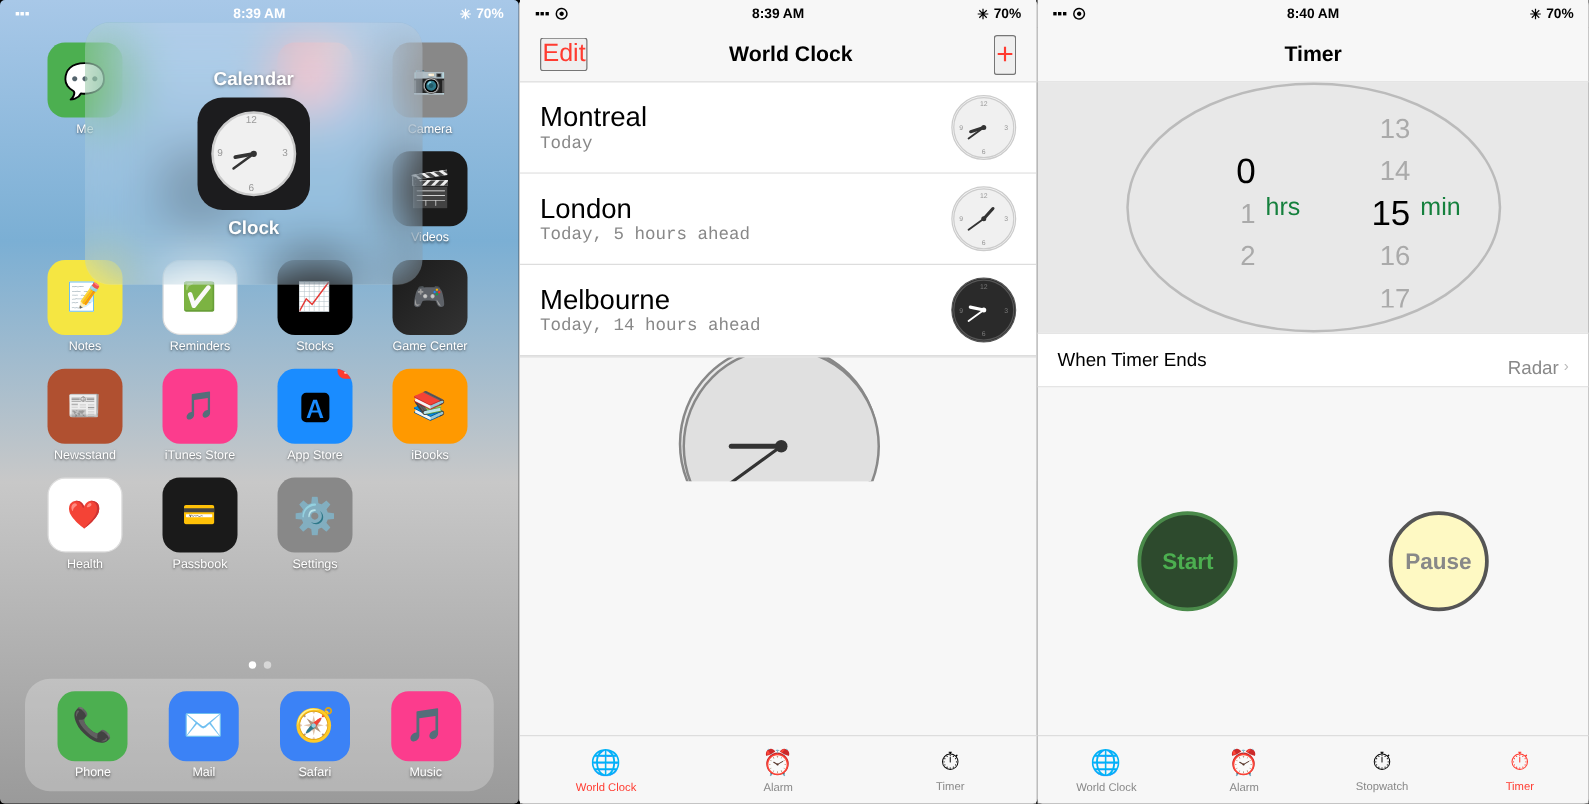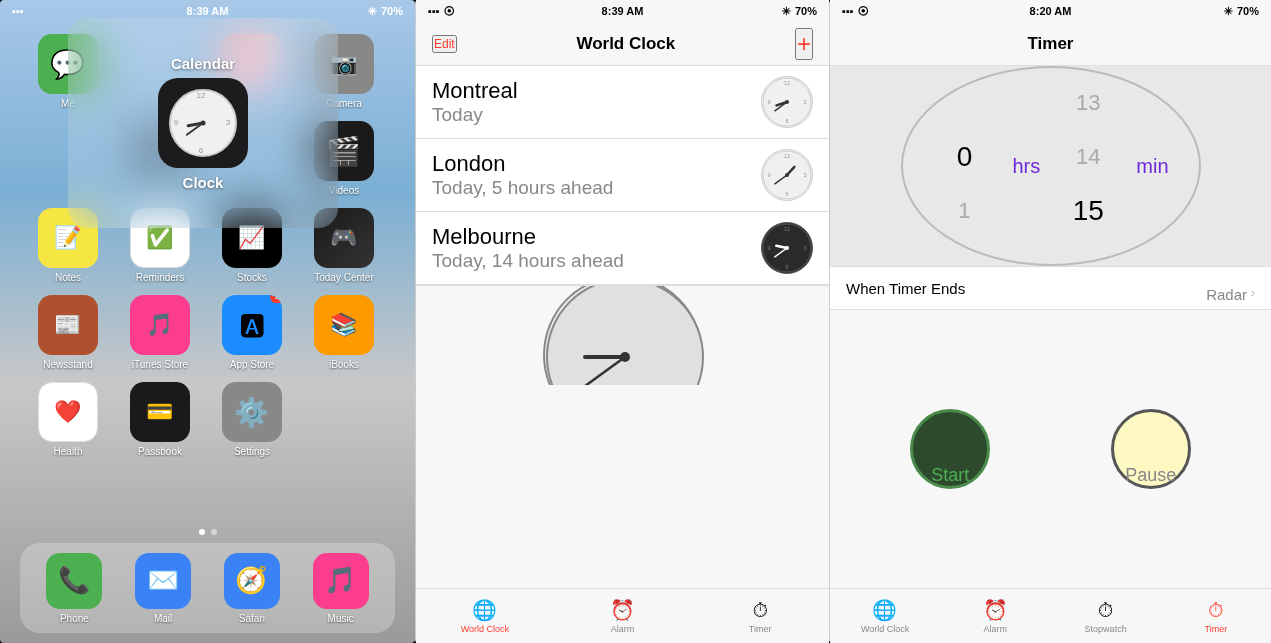--- a/index.html
+++ b/index.html
@@ -183,41 +183,41 @@
       align-items: center;
       justify-content: space-between;
       padding: 0 16px;
     }
     .nav-title {
       font-size: 17px;
       font-weight: 600;
       color: #000;
     }
     .nav-btn {
-      font-size: 12px;
+      font-size: 20px;
       color: #ff3b30;
     }
     .nav-btn-right {
       font-size: 24px;
       color: #ff3b30;
     }
     .world-clock-list {
       flex: 1;
       overflow: hidden;
     }
     .clock-row {
       display: flex;
       align-items: center;
       padding: 10px 16px;
       border-bottom: 1px solid #ddd;
       background: #fff;
     }
     .clock-info { flex: 1; }
     .clock-city { font-size: 22px; font-weight: 300; color: #000; }
-    .clock-when { font-size: 19px; color: #888; }
+    .clock-when { font-size: 14px; color: #888; font-family: Liberation Mono, monospace; }
     .analog-clock {
       width: 52px; height: 52px;
       border-radius: 50%;
       border: 1px solid #ccc;
       background: #f8f8f8;
       position: relative;
       display: flex; align-items: center; justify-content: center;
     }
     .analog-clock.dark {
       background: #2a2a2a;
@@ -293,45 +293,44 @@
       display: flex;
       align-items: center;
       justify-content: center;
       padding: 10px 0;
       position: relative;
       height: 200px;
     }
     .picker-col {
       display: flex;
       flex-direction: column;
-      align-items: center;
+      align-items: flex-end;
       width: 80px;
       height: 160px;
       overflow: hidden;
       position: relative;
-      gap: 20px;
     }
     .picker-item {
       height: 34px;
       display: flex;
       align-items: center;
       justify-content: center;
       font-size: 22px;
       color: #aaa;
       font-weight: 300;
       flex-shrink: 0;
     }
     .picker-item.selected {
       font-size: 28px;
       font-weight: 400;
       color: #000;
     }
     .picker-label {
       font-size: 20px;
-      color: #6d28d9;
+      color: #15803d;
       margin: 0 8px;
       font-weight: 300;
       align-self: center;
     }
     .picker-circle-overlay {
       position: absolute;
       top: 50%; left: 50%;
       transform: translate(-50%, -50%);
       width: 300px;
       height: 200px;
@@ -360,24 +359,24 @@
       background: #f7f7f7;
       display: flex;
       align-items: center;
       justify-content: space-around;
       padding: 0 20px;
     }
     .timer-btn {
       width: 80px; height: 80px;
       border-radius: 50%;
       display: flex;
-      align-items: flex-end;
+      align-items: center;
       justify-content: center;
       font-size: 18px;
-      font-weight: 400;
+      font-weight: 700;
     }
     .timer-btn.start {
       background: #2d4a2d;
       border: 3px solid #4a8a4a;
       color: #4caf50;
     }
     .timer-btn.pause {
       background: #fef9c3;
       border: 3px solid #555;
       color: #888;
@@ -491,21 +490,21 @@
     <div class="app-icon">
       <div class="icon-img" style="background:#000;">
         <span style="font-size:22px;">📈</span>
       </div>
       <span class="icon-label">Stocks</span>
     </div>
     <div class="app-icon">
       <div class="icon-img" style="background:linear-gradient(135deg,#1a1a1a,#333);">
         <span style="font-size:22px;">🎮</span>
       </div>
-      <span class="icon-label">Today Center</span>
+      <span class="icon-label">Game Center</span>
     </div>
 
     <div class="app-icon">
       <div class="icon-img" style="background:#b05030;">
         <span style="font-size:22px;">📰</span>
       </div>
       <span class="icon-label">Newsstand</span>
     </div>
     <div class="app-icon">
       <div class="icon-img" style="background:#fc3c8d;">
@@ -688,21 +687,21 @@
   </div>
 </div>
 
 <div class="phone3 phone-bezel">
 
   <div class="status-bar-dark">
     <div class="status-left">
       <span>▪▪▪</span>
       <span>⦿</span>
     </div>
-    <span class="status-time-dark">8:20 AM</span>
+    <span class="status-time-dark">8:40 AM</span>
     <div class="status-right">
       <span>✳</span>
       <span>70%</span>
     </div>
   </div>
 
   <div class="timer-nav">
     <span class="timer-title">Timer</span>
   </div>
 

